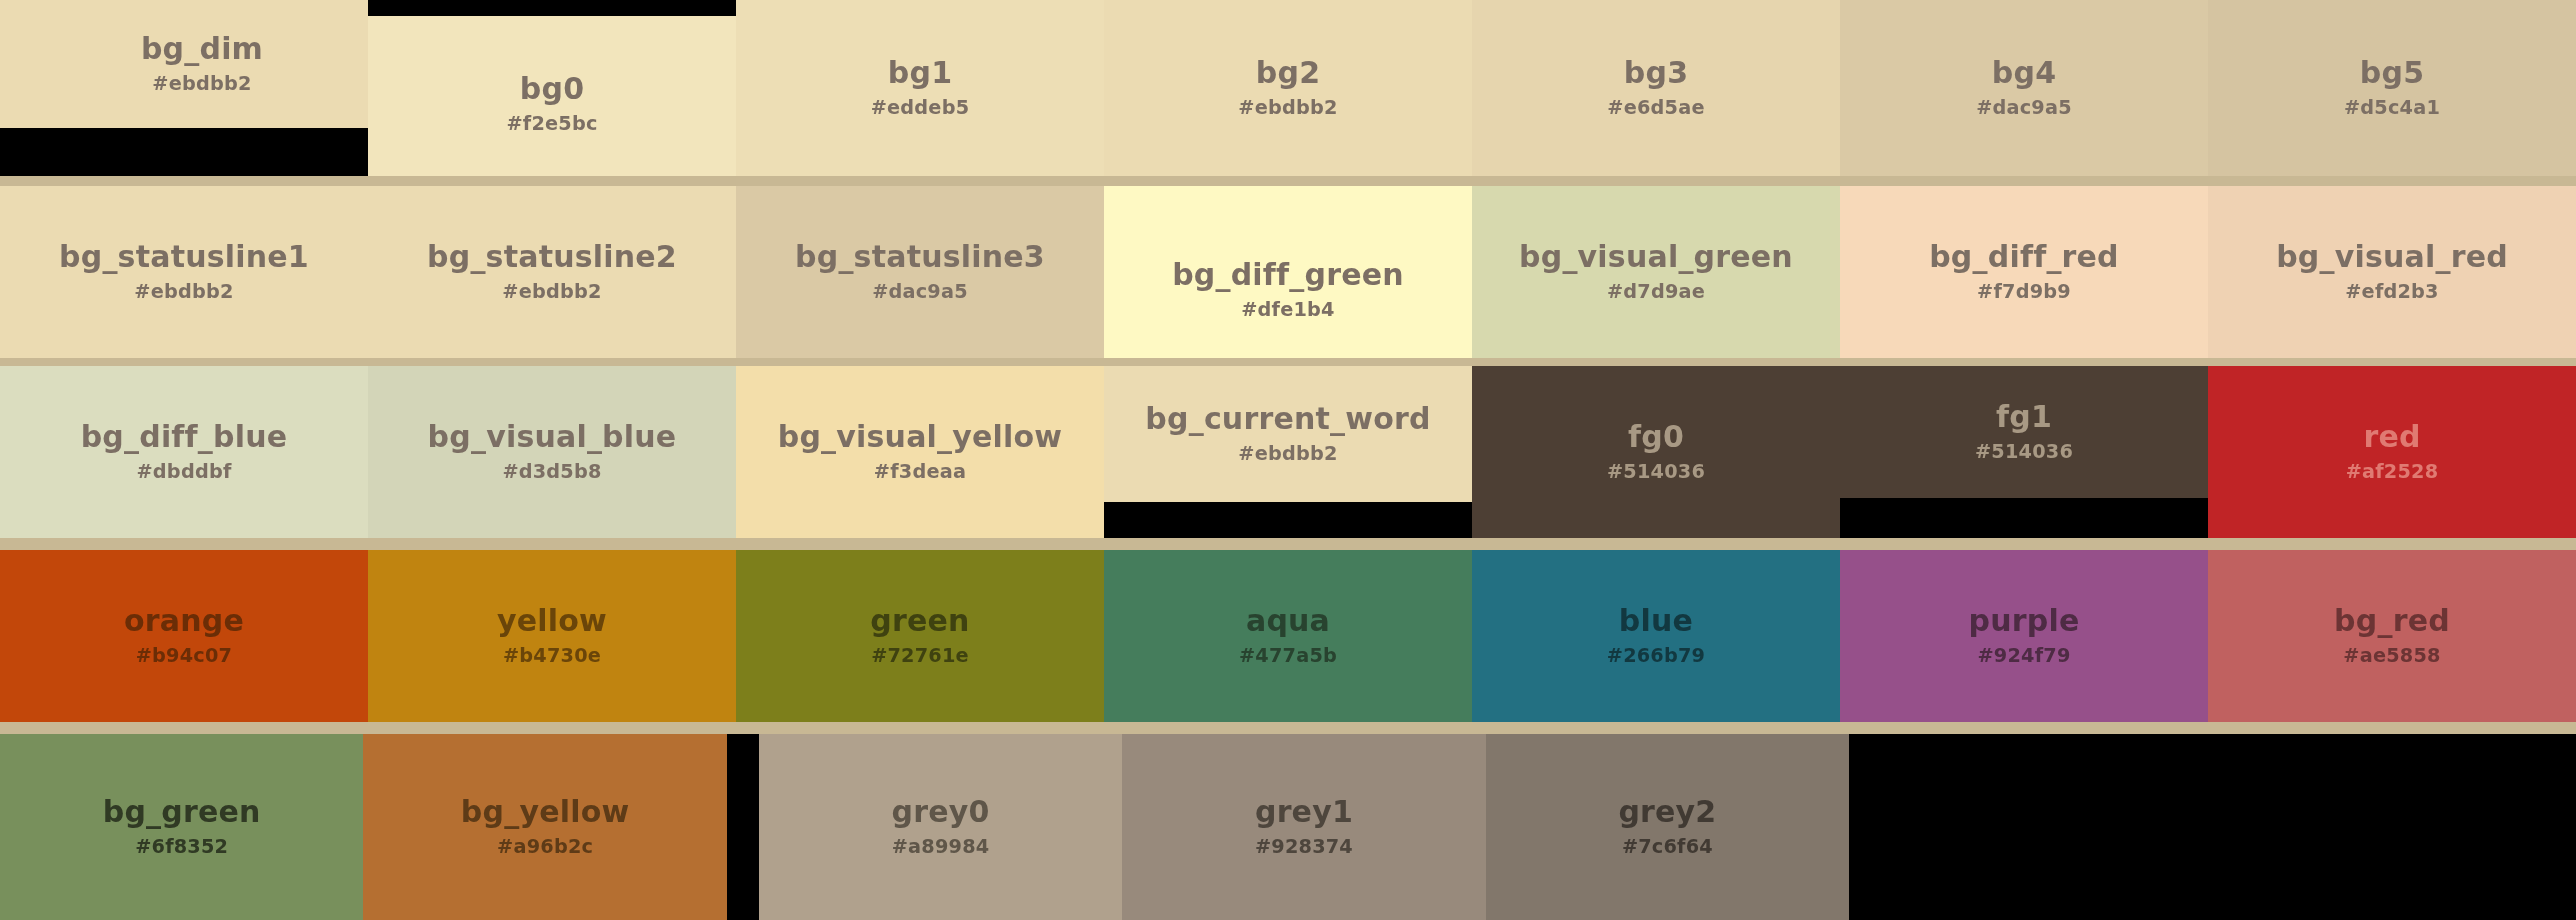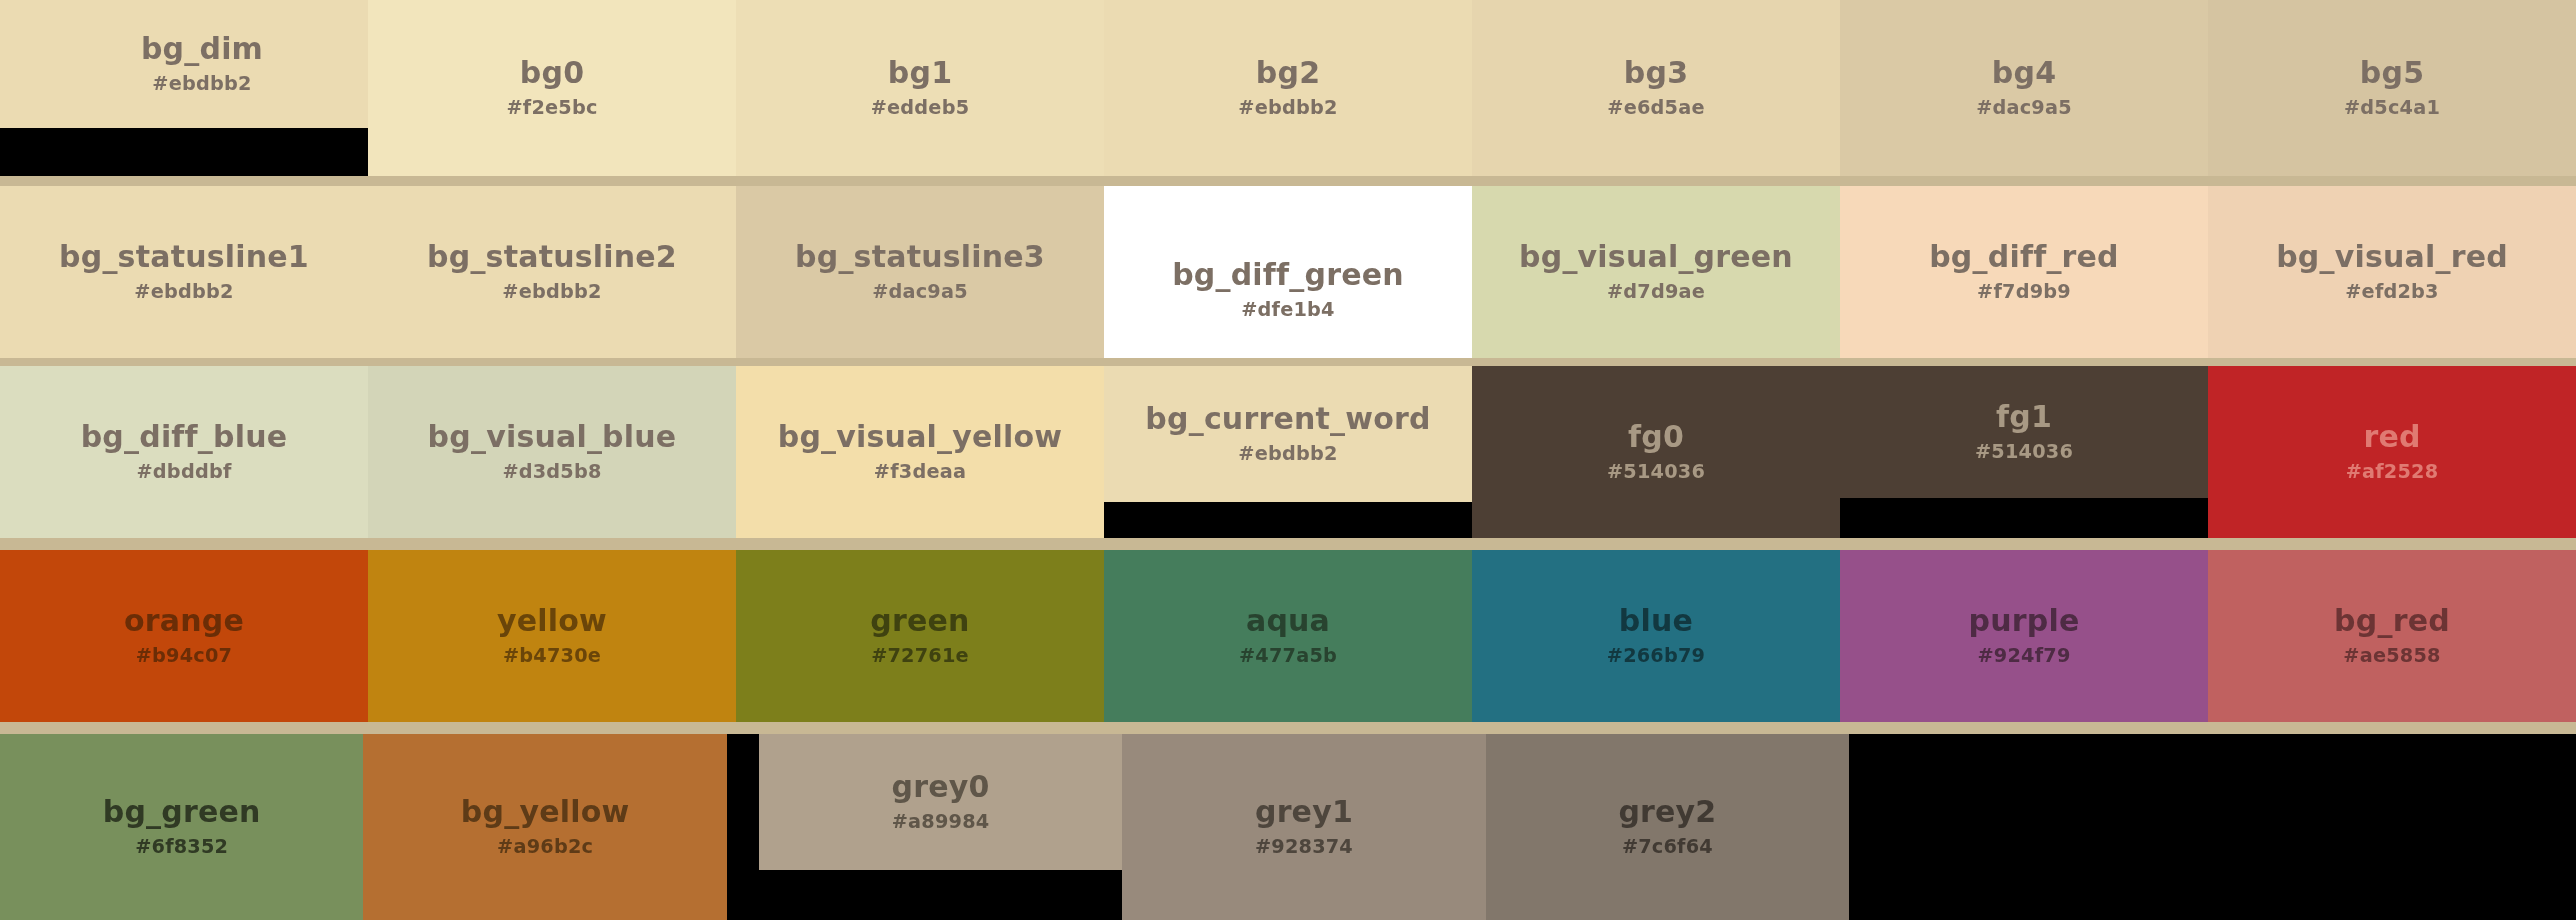--- a/index.html
+++ b/index.html
@@ -61,21 +61,21 @@
 </style>
 </head>
 <body>
 
 <div id="palette-grid">
     <div class="swatch-row" style="top: 0px; height: 176px;">
       <div class="swatch" style="height: 128px; background: rgb(235, 219, 178); padding-left: 36px;">
         <div class="swatch-name" style="color: rgb(124, 111, 100);">bg_dim</div>
         <div class="swatch-hex" style="color: rgb(124, 111, 100);">#ebdbb2</div>
       </div>
-      <div class="swatch" style="height: 176px; background: rgb(242, 229, 188);">
+      <div class="swatch" style="height: 176px; background: rgb(242, 229, 188); margin-top: 16px;">
         <div class="swatch-name" style="color: rgb(124, 111, 100);">bg0</div>
         <div class="swatch-hex" style="color: rgb(124, 111, 100);">#f2e5bc</div>
       </div>
       <div class="swatch" style="height: 176px; background: rgb(237, 222, 181);">
         <div class="swatch-name" style="color: rgb(124, 111, 100);">bg1</div>
         <div class="swatch-hex" style="color: rgb(124, 111, 100);">#eddeb5</div>
       </div>
       <div class="swatch" style="height: 176px; background: rgb(235, 219, 178);">
         <div class="swatch-name" style="color: rgb(124, 111, 100);">bg2</div>
         <div class="swatch-hex" style="color: rgb(124, 111, 100);">#ebdbb2</div>
@@ -99,21 +99,21 @@
         <div class="swatch-hex" style="color: rgb(124, 111, 100);">#ebdbb2</div>
       </div>
       <div class="swatch" style="height: 172px; background: rgb(235, 219, 178);">
         <div class="swatch-name" style="color: rgb(124, 111, 100);">bg_statusline2</div>
         <div class="swatch-hex" style="color: rgb(124, 111, 100);">#ebdbb2</div>
       </div>
       <div class="swatch" style="height: 172px; background: rgb(218, 201, 165);">
         <div class="swatch-name" style="color: rgb(124, 111, 100);">bg_statusline3</div>
         <div class="swatch-hex" style="color: rgb(124, 111, 100);">#dac9a5</div>
       </div>
-      <div class="swatch" style="height: 208px; background: #ffffff;">
+      <div class="swatch" style="height: 208px; background: #fef9c3;">
         <div class="swatch-name" style="color: rgb(124, 111, 100);">bg_diff_green</div>
         <div class="swatch-hex" style="color: rgb(124, 111, 100);">#dfe1b4</div>
       </div>
       <div class="swatch" style="height: 172px; background: rgb(215, 217, 174);">
         <div class="swatch-name" style="color: rgb(124, 111, 100);">bg_visual_green</div>
         <div class="swatch-hex" style="color: rgb(124, 111, 100);">#d7d9ae</div>
       </div>
       <div class="swatch" style="height: 172px; background: rgb(247, 217, 185);">
         <div class="swatch-name" style="color: rgb(124, 111, 100);">bg_diff_red</div>
         <div class="swatch-hex" style="color: rgb(124, 111, 100);">#f7d9b9</div>
@@ -185,21 +185,21 @@
     </div>
     <div class="swatch-row" style="top: 734px; height: 186px;">
       <div class="swatch" style="height: 186px; background: rgb(120, 144, 92);">
         <div class="swatch-name" style="color: rgb(48, 58, 36);">bg_green</div>
         <div class="swatch-hex" style="color: rgb(48, 58, 36);">#6f8352</div>
       </div>
       <div class="swatch" style="height: 186px; background: rgb(181, 111, 49);">
         <div class="swatch-name" style="color: rgb(94, 59, 23);">bg_yellow</div>
         <div class="swatch-hex" style="color: rgb(94, 59, 23);">#a96b2c</div>
       </div>
-      <div class="swatch" style="height: 136px; background: rgb(176, 161, 141); margin-left: 32px;">
+      <div class="swatch" style="height: 186px; background: rgb(176, 161, 141); margin-left: 32px;">
         <div class="swatch-name" style="color: rgb(95, 86, 73);">grey0</div>
         <div class="swatch-hex" style="color: rgb(95, 86, 73);">#a89984</div>
       </div>
       <div class="swatch" style="height: 186px; background: rgb(152, 138, 124);">
         <div class="swatch-name" style="color: rgb(78, 70, 61); text-align: center;">grey1</div>
         <div class="swatch-hex" style="color: rgb(78, 70, 61);">#928374</div>
       </div>
       <div class="swatch" style="height: 186px; background: rgb(130, 119, 107);">
         <div class="swatch-name" style="color: rgb(65, 58, 51);">grey2</div>
         <div class="swatch-hex" style="color: rgb(65, 58, 51);">#7c6f64</div>

